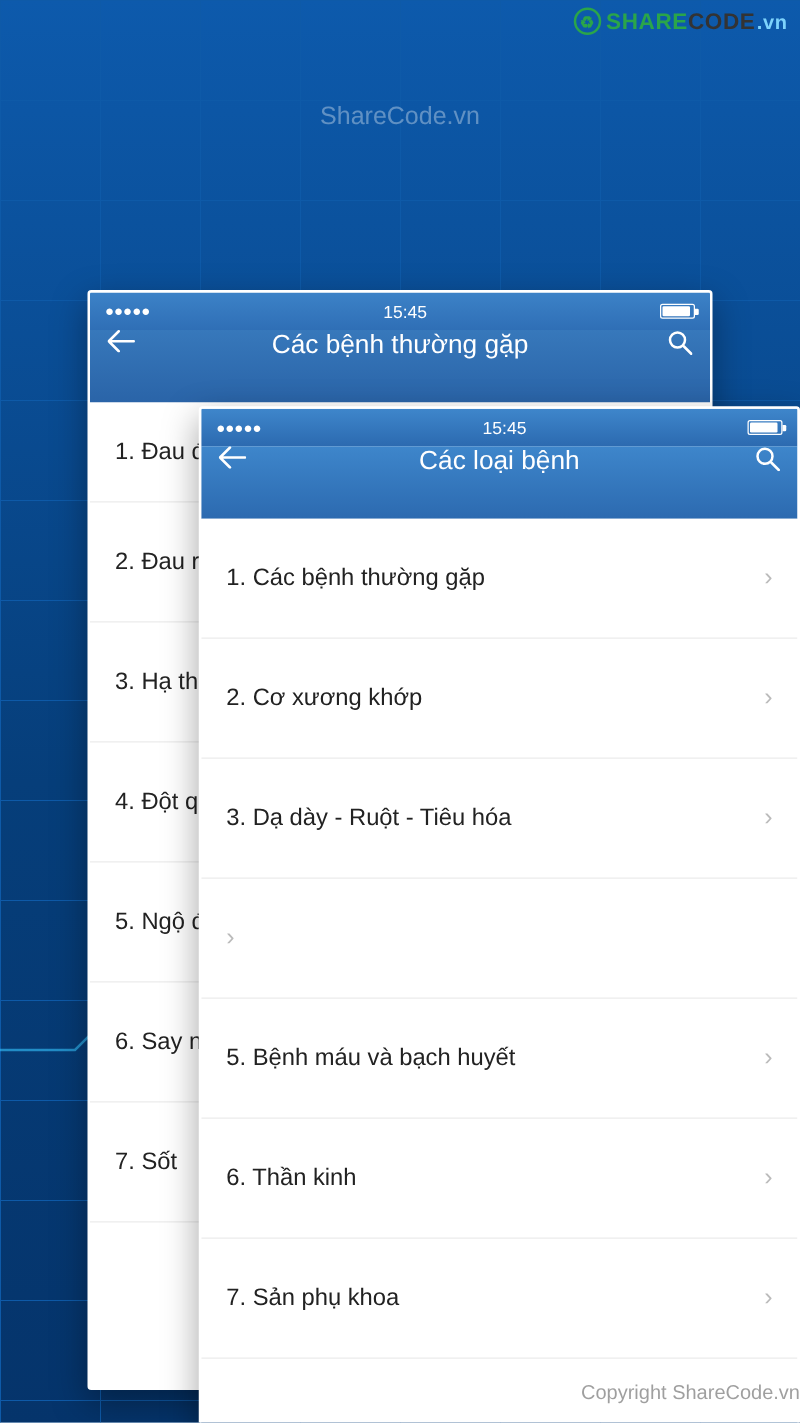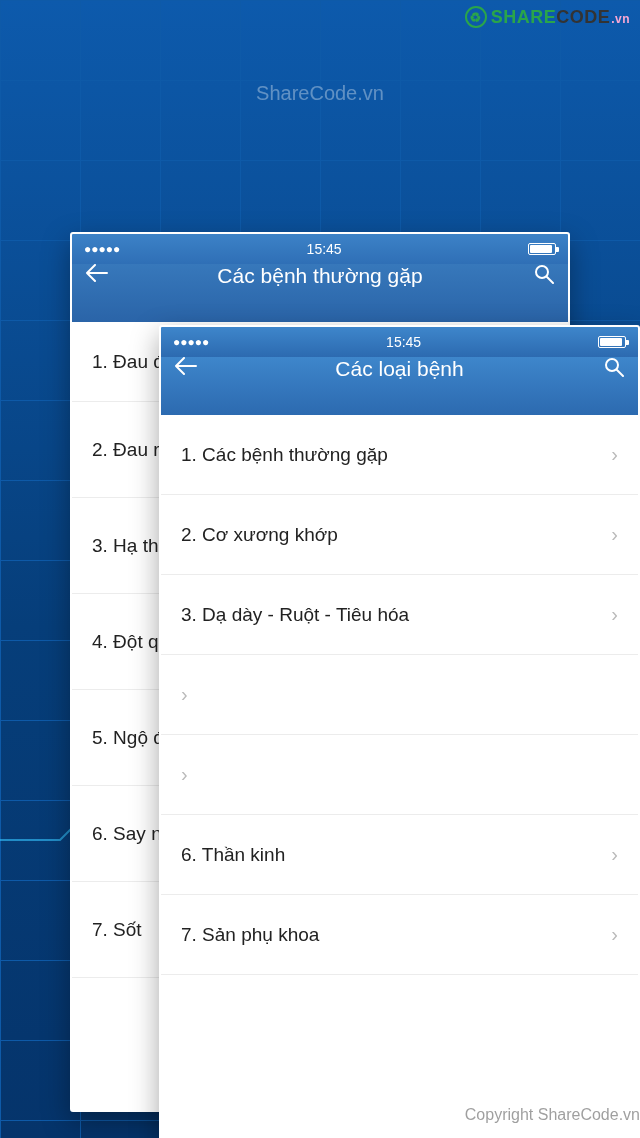--- a/index.html
+++ b/index.html
@@ -32,21 +32,21 @@
     font-size: 18px;
     letter-spacing: .5px;
   }
   .watermark-top .logo {
     width: 22px; height: 22px; border: 2px solid #2aa54a; border-radius: 50%;
     display: inline-flex; align-items: center; justify-content: center;
     color: #2aa54a; font-size: 13px;
   }
   .watermark-top .t1 { color: #2aa54a; }
   .watermark-top .t2 { color: #333; }
-  .watermark-top .tld { color: #f9a8d4; font-size: 12px; margin-left: 1px; text-align: center; }
+  .watermark-top .tld { color: #7dd3fc; font-size: 16px; margin-left: 1px; text-align: center; }
 
   .watermark-center {
     position: absolute;
     top: 82px; left: 0; right: 0;
     text-align: center;
     color: rgba(255,255,255,.35);
     font-size: 20px;
     pointer-events: none;
   }
   .watermark-bottom {
@@ -127,21 +127,21 @@
 
   .list { background: #fff; }
   .row {
     display: flex; align-items: center; justify-content: space-between;
     padding: 0 20px;
     border-bottom: 1px solid #ececec;
     font-size: 19px;
     color: #222;
   }
   .back .row { height: 96px; }
-  .front .row { height: 80px; }
+  .front .row { height: 96px; }
   .back .row:first-child { height: 80px; }
   .chev { color: #bbb; font-size: 20px; }
 
   svg { display: block; }
 </style>
 </head>
 <body>
 
 <div class="bg-grid"></div>
 
@@ -238,20 +238,21 @@
       <span class="chev">›</span>
     </div>
     <div class="row">
       <span>3. Dạ dày - Ruột - Tiêu hóa</span>
       <span class="chev">›</span>
     </div>
     <div class="row">
       <span class="chev">›</span>
     </div>
     <div class="row">
+      <span>5. Bệnh máu và bạch huyết</span>
       <span class="chev">›</span>
     </div>
     <div class="row">
       <span>6. Thần kinh</span>
       <span class="chev">›</span>
     </div>
     <div class="row">
       <span>7. Sản phụ khoa</span>
       <span class="chev">›</span>
     </div>

